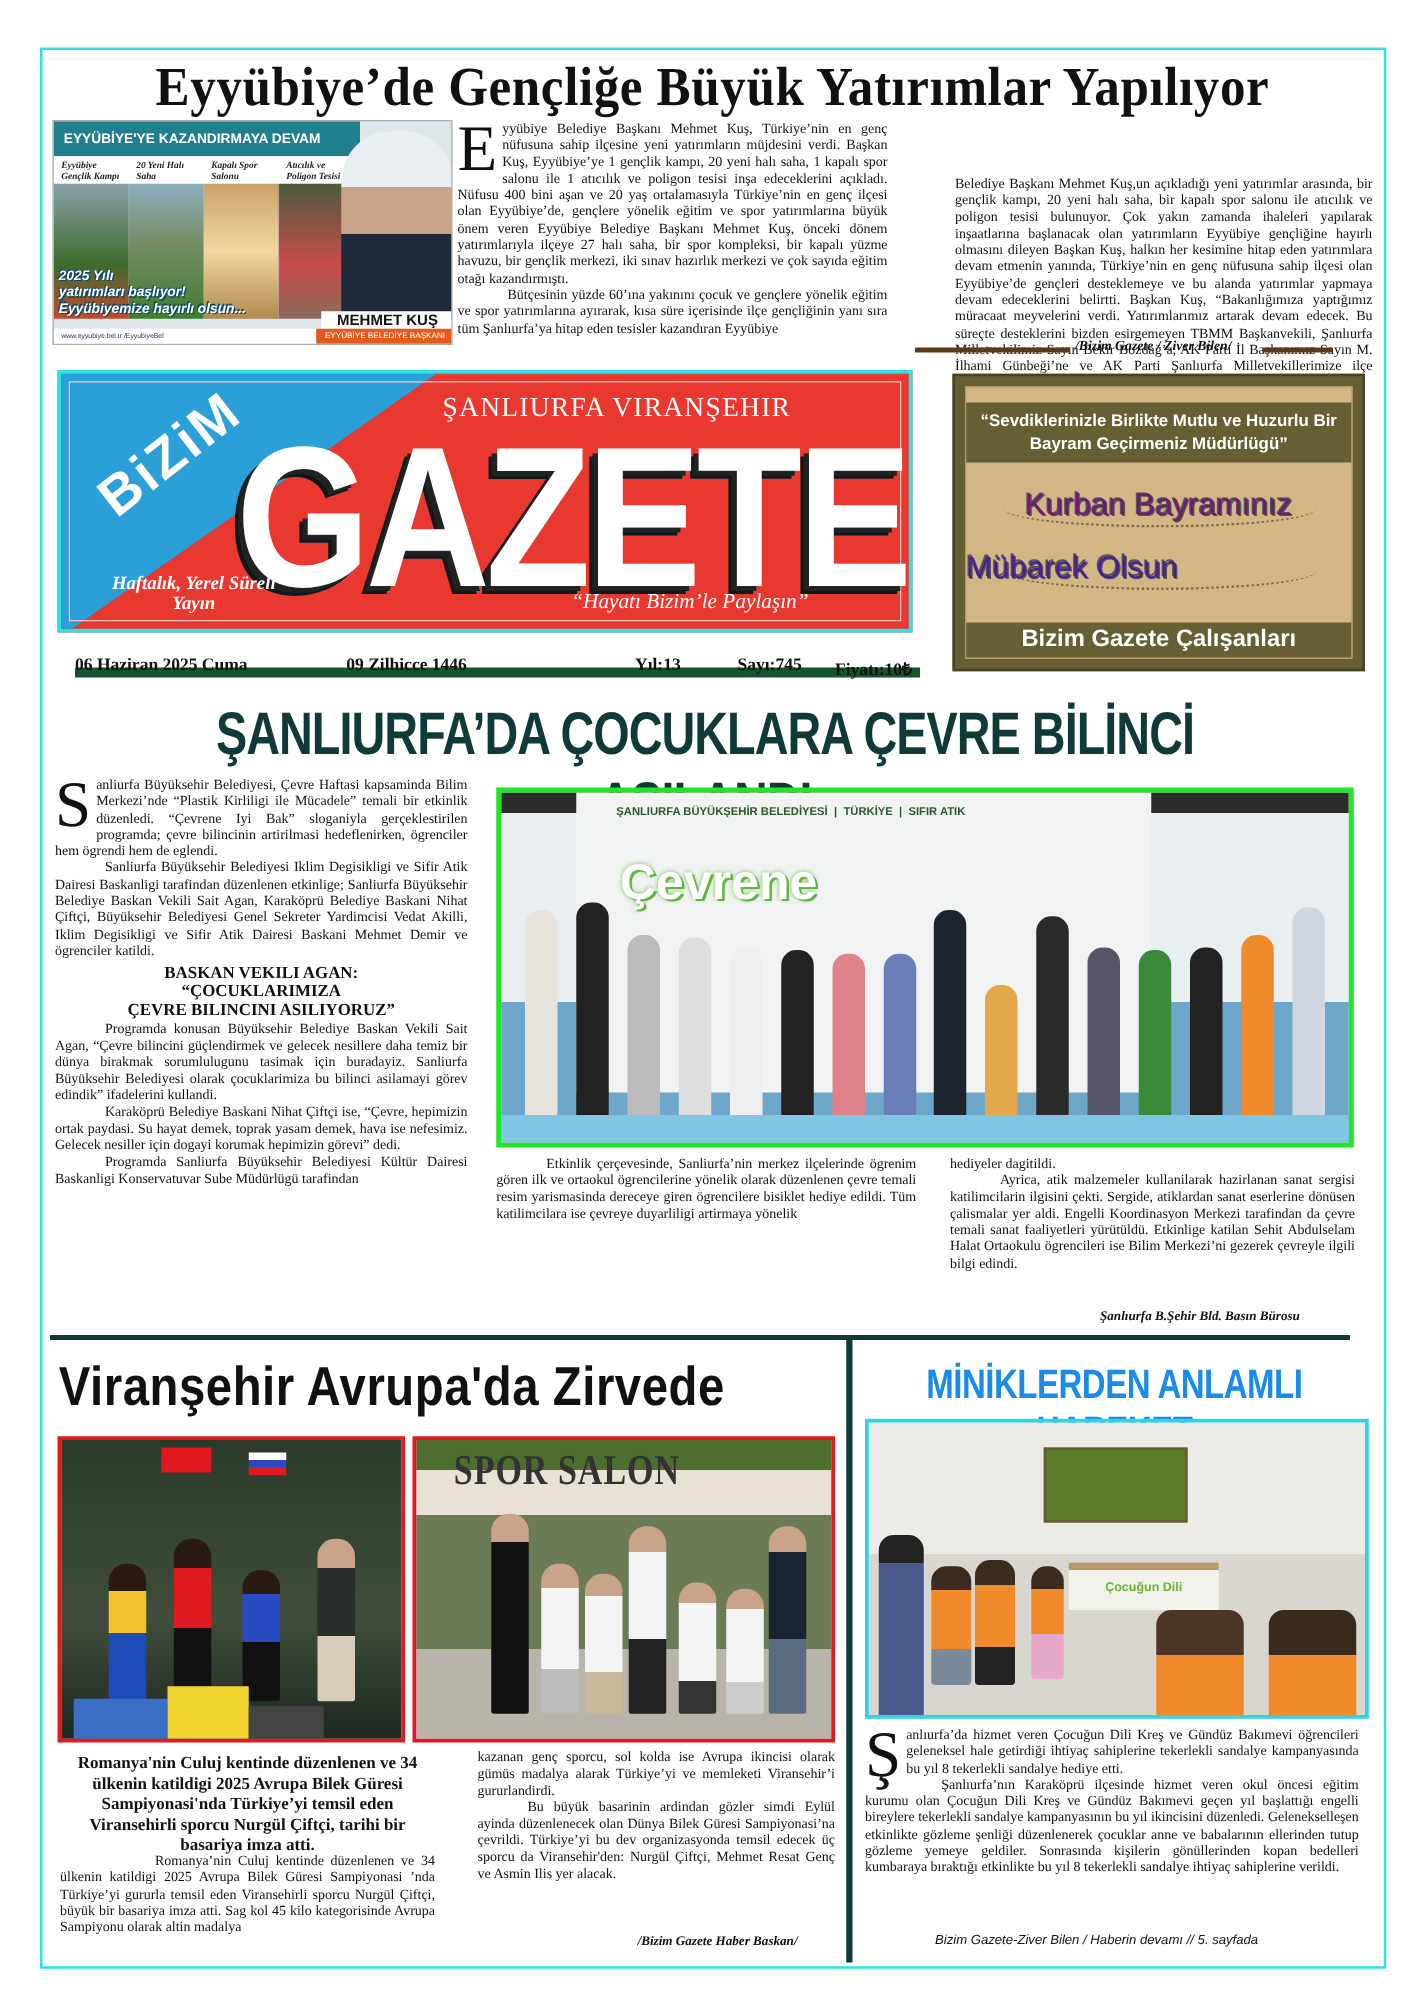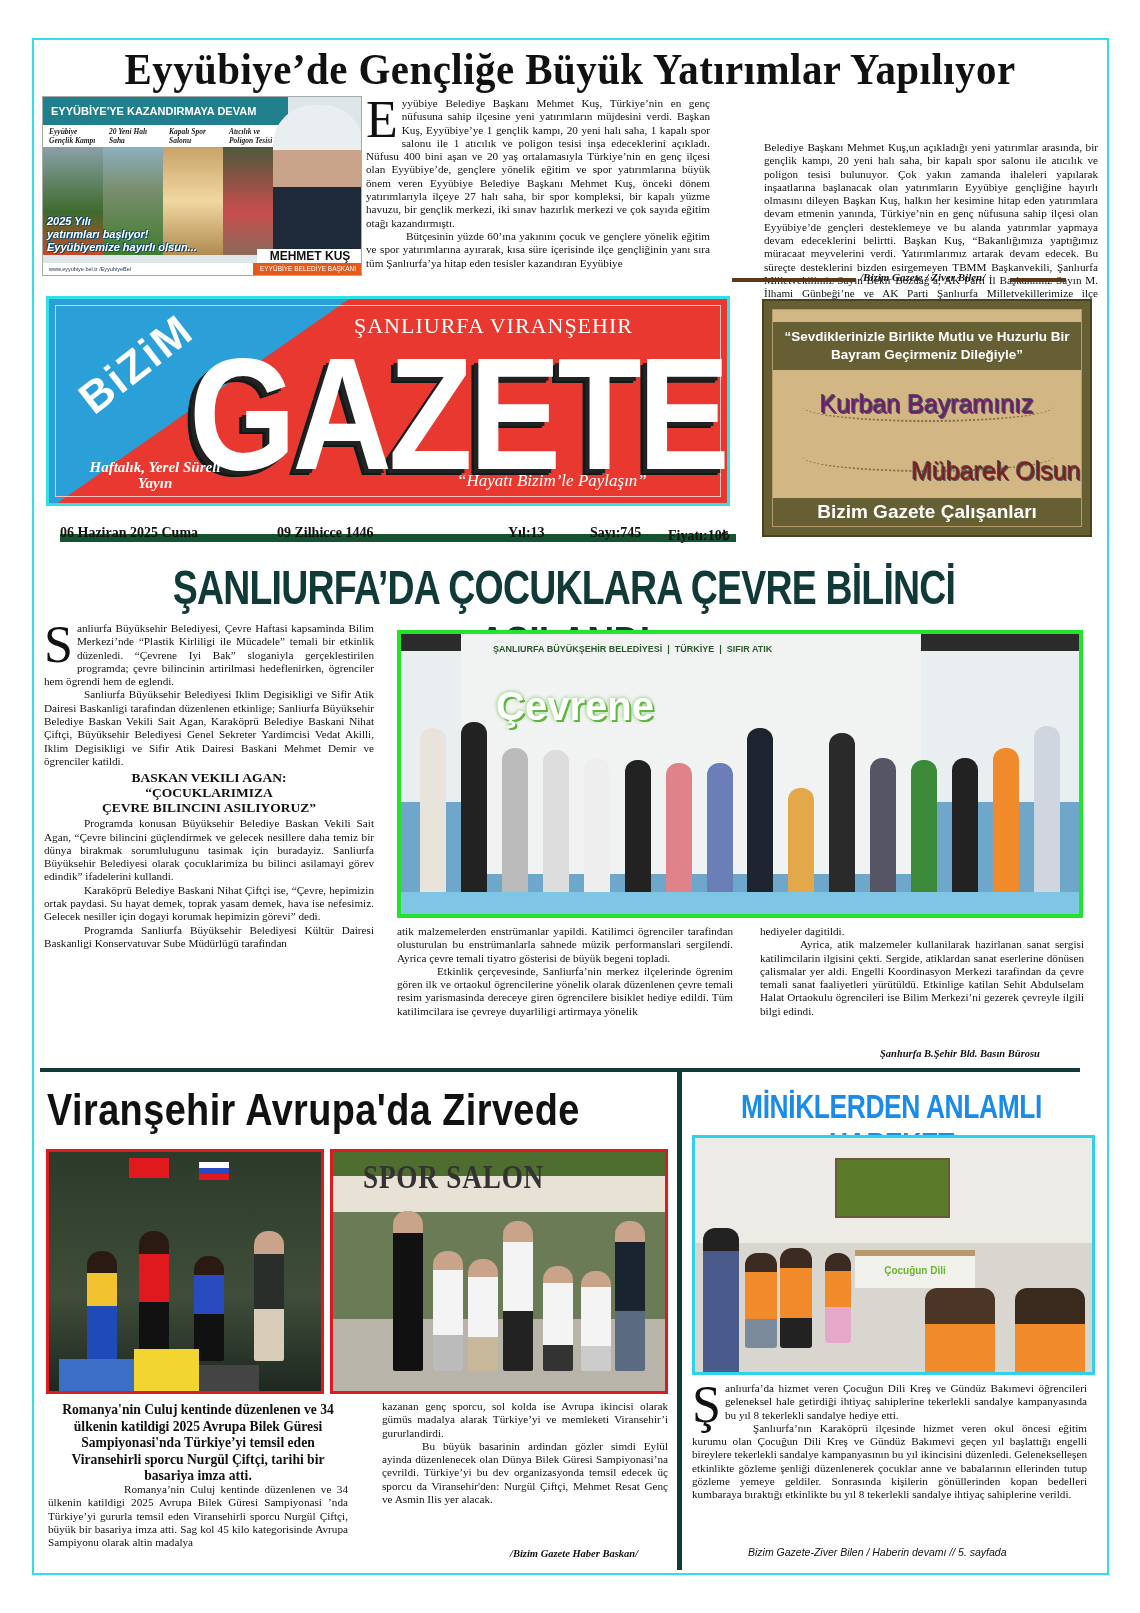--- a/index.html
+++ b/index.html
@@ -43,21 +43,21 @@
   .mast-city { position:absolute; left:305px; top:14px; font-family:"Liberation Serif",serif; font-size:22px; color:#fff; letter-spacing:1px; }
   .mast-gazete { position:absolute; left:140px; top:20px; font-family:"Liberation Sans",sans-serif; font-weight:bold; font-size:160px; line-height:190px; color:#fff; letter-spacing:-4px; text-shadow: -5px 4px 0 #222, -8px 6px 0 #0e1a1a; transform: scaleX(0.86); transform-origin:left; }
   .mast-weekly { position:absolute; left:36px; top:160px; font-family:"Liberation Serif",serif; font-style:italic; font-weight:bold; font-size:15px; color:#fff; line-height:16px; text-align:center; }
   .mast-motto { position:absolute; left:408px; top:172px; font-family:"Liberation Serif",serif; font-style:italic; font-weight:normal; font-size:17px; color:#fff; }
 
   
   .greet { left: 762px; top: 299px; width: 330px; height: 238px; background: #665f34; border: 2px solid #4a4320; }
   .greet-inner { position:absolute; left:8px; top:8px; right:8px; bottom:8px; background:#d2b784; border:1px solid #b69b6a; }
   .greet-quote { position:absolute; left:0; top:12px; width:100%; background:#665f34; color:#fff; font-family:"Liberation Sans",sans-serif; font-weight:bold; font-size:13.5px; line-height:18px; text-align:center; padding:6px 4px; }
   .greet-line1 { position:absolute; left:0; top:80px; width:100%; text-align:center; font-family:"Liberation Sans",sans-serif; font-size:25px; color:#701a75; text-shadow: 1px 1px 0 #555, -1px -1px 0 #555; }
-  .greet-line2 { position:absolute; left:0; top:147px; width:100%; text-align:right; font-family:"Liberation Sans",sans-serif; font-size:25px; color:#7f1d1d; text-shadow: 1px 1px 0 #555, -1px -1px 0 #555; }
+  .greet-line2 { position:absolute; left:0; top:130px; width:100%; text-align:left; font-family:"Liberation Sans",sans-serif; font-size:25px; color:#4c1d95; text-shadow: 1px 1px 0 #555, -1px -1px 0 #555; }
   .greet-flourish { position:absolute; left:30px; width:250px; height:30px; border-bottom: 2px dotted #4a3b23; border-radius: 50%; opacity:0.6; }
   .greet-sign { position:absolute; left:0; bottom:0; width:100%; background:#665f34; color:#fff; font-family:"Liberation Sans",sans-serif; font-weight:bold; font-size:19px; line-height:28px; text-align:center; }
 
   
   .issue-bar { left: 60px; top: 525px; width: 676px; height: 17px; border-bottom: 8px solid #14532d; font-family:"Liberation Serif",serif; font-weight:bold; font-size: 14px; }
   .issue-bar span { position:absolute; top:0; }
 
   
   .main-headline { left: 44px; top: 560px; width: 1040px; text-align:center; font-family:"Liberation Sans",sans-serif; font-weight:bold; font-size: 48px; color: #0f3a37; letter-spacing:-1px; transform: scaleX(0.78); transform-origin: center; line-height:56px; }
 
@@ -150,21 +150,21 @@
   <div class="masthead-inner"></div>
   <div class="mast-bizim">BiZiM</div>
   <div class="mast-city">ŞANLIURFA VIRANŞEHIR</div>
   <div class="mast-gazete">GAZETE</div>
   <div class="mast-weekly" style="width:140px;">Haftalık, Yerel Süreli Yayın</div>
   <div class="mast-motto">“Hayatı Bizim’le Paylaşın”</div>
 </div>
 
 <div class="abs greet">
   <div class="greet-inner">
-    <div class="greet-quote">“Sevdiklerinizle Birlikte Mutlu ve Huzurlu Bir Bayram Geçirmeniz Dileğiyle”</div>
+    <div class="greet-quote">“Sevdiklerinizle Birlikte Mutlu ve Huzurlu Bir Bayram Geçirmeniz Müdürlügü”</div>
     <div class="greet-flourish" style="top:82px;"></div>
     <div class="greet-line1">Kurban Bayramınız</div>
     <div class="greet-flourish" style="top:132px;"></div>
     <div class="greet-line2">Mübarek Olsun</div>
     <div class="greet-sign">Bizim Gazete Çalışanları</div>
   </div>
 </div>
 
 <div class="abs issue-bar">
   <span style="left:0;">06 Haziran 2025 Cuma</span>
@@ -214,21 +214,20 @@
   <div class="subhead">
     <div>BASKAN VEKILI AGAN:</div>
     <div>“ÇOCUKLARIMIZA</div>
     <div>ÇEVRE BILINCINI ASILIYORUZ”</div>
   </div>
   <p>Programda konusan Büyüksehir Belediye Baskan Vekili Sait Agan, “Çevre bilincini güçlendirmek ve gelecek nesillere daha temiz bir dünya birakmak sorumlulugunu tasimak için buradayiz. Sanliurfa Büyüksehir Belediyesi olarak çocuklarimiza bu bilinci asilamayi görev edindik” ifadelerini kullandi.</p>
   <p>Karaköprü Belediye Baskani Nihat Çiftçi ise, “Çevre, hepimizin ortak paydasi. Su hayat demek, toprak yasam demek, hava ise nefesimiz. Gelecek nesiller için dogayi korumak hepimizin görevi” dedi.</p>
   <p>Programda Sanliurfa Büyüksehir Belediyesi Kültür Dairesi Baskanligi Konservatuvar Sube Müdürlügü tarafindan</p>
 </div>
 <div class="abs art1-col2 body-text">
-  <p class="noind">atik malzemelerden enstrümanlar yapildi. Katilimci ögrenciler tarafindan olusturulan bu enstrümanlarla sahnede müzik performanslari sergilendi. Ayrica çevre temali tiyatro gösterisi de büyük begeni topladi.</p>
   <p>Etkinlik çerçevesinde, Sanliurfa’nin merkez ilçelerinde ögrenim gören ilk ve ortaokul ögrencilerine yönelik olarak düzenlenen çevre temali resim yarismasinda dereceye giren ögrencilere bisiklet hediye edildi. Tüm katilimcilara ise çevreye duyarliligi artirmaya yönelik</p>
 </div>
 <div class="abs art1-col3 body-text">
   <p class="noind">hediyeler dagitildi.</p>
   <p>Ayrica, atik malzemeler kullanilarak hazirlanan sanat sergisi katilimcilarin ilgisini çekti. Sergide, atiklardan sanat eserlerine dönüsen çalismalar yer aldi. Engelli Koordinasyon Merkezi tarafindan da çevre temali sanat faaliyetleri yürütüldü. Etkinlige katilan Sehit Abdulselam Halat Ortaokulu ögrencileri ise Bilim Merkezi’ni gezerek çevreyle ilgili bilgi edindi.</p>
 </div>
 <div class="abs credit1">Şanlıurfa B.Şehir Bld. Basın Bürosu</div>
 
 <div class="abs divider-h"></div>
 <div class="abs divider-v"></div>

